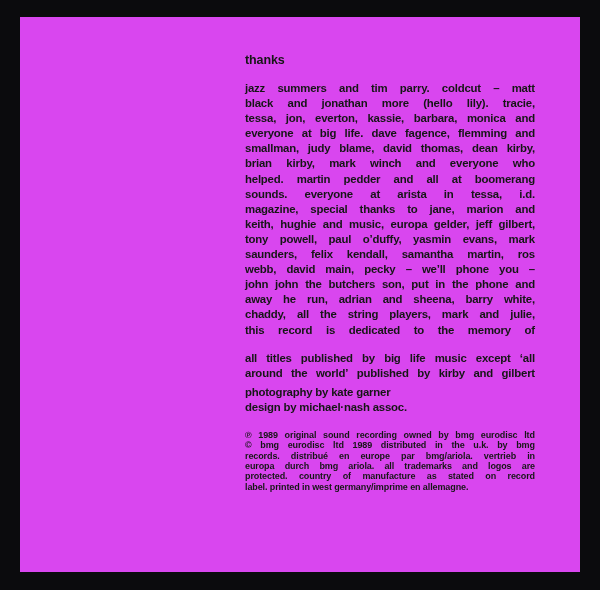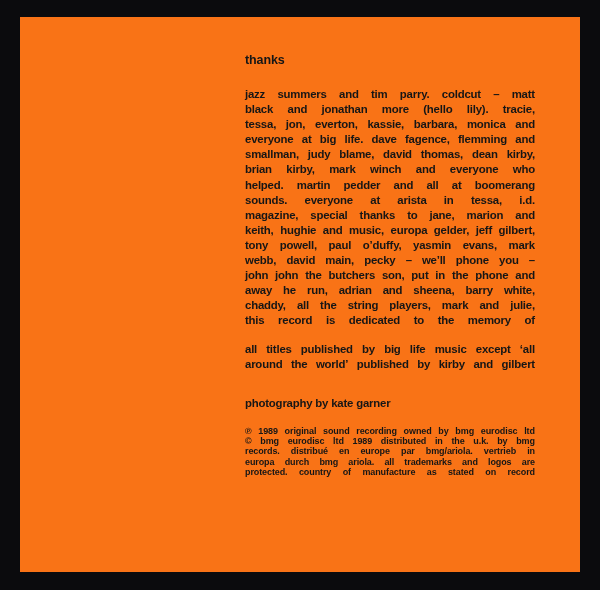--- a/index.html
+++ b/index.html
@@ -15,21 +15,21 @@
     width: 600px;
     height: 590px;
     background: #0b0b0d;
   }
   .paper {
     position: absolute;
     left: 20px;
     top: 17px;
     width: 560px;
     height: 555px;
-    background: #f97316;
+    background: #d946ef;
   }
   .content {
     position: absolute;
     left: 225px;
     top: 36px;
     width: 290px;
     color: #161616;
     font-weight: 700;
   }
   .heading {
@@ -51,23 +51,23 @@
   }
   .section.small .line {
     line-height: 10.35px;
     height: 10.35px;
   }
   .line.just {
     display: flex;
     justify-content: space-between;
   }
   .w { white-space: pre; }
-  .s-credits    { margin-top: 19px; }
+  .s-credits    { margin-top: 13px; }
   .s-publishing { margin-top: 13px; }
-  .s-photo      { margin-top: 24px;  }
+  .s-photo      { margin-top: 4px;  }
   .s-legal      { margin-top: 15px; }
 </style>
 </head>
 <body>
 
 <div class="frame">
   <div class="paper">
     <div class="content">
       <div class="heading">thanks</div>
       <div class="section main s-credits">
@@ -167,20 +167,28 @@
           <div class="line just">
             <span class="w">tony</span>
             <span class="w">powell,</span>
             <span class="w">paul</span>
             <span class="w">o’duffy,</span>
             <span class="w">yasmin</span>
             <span class="w">evans,</span>
             <span class="w">mark</span>
           </div>
           <div class="line just">
+            <span class="w">saunders,</span>
+            <span class="w">felix</span>
+            <span class="w">kendall,</span>
+            <span class="w">samantha</span>
+            <span class="w">martin,</span>
+            <span class="w">ros</span>
+          </div>
+          <div class="line just">
             <span class="w">webb,</span>
             <span class="w">david</span>
             <span class="w">main,</span>
             <span class="w">pecky</span>
             <span class="w">–</span>
             <span class="w">we’ll</span>
             <span class="w">phone</span>
             <span class="w">you</span>
             <span class="w">–</span>
           </div>
@@ -245,20 +253,21 @@
             <span class="w">world’</span>
             <span class="w">published</span>
             <span class="w">by</span>
             <span class="w">kirby</span>
             <span class="w">and</span>
             <span class="w">gilbert</span>
           </div>
         </div>
       <div class="section main s-photo">
           <div class="line">photography by kate garner</div>
+          <div class="line">design by michael·nash assoc.</div>
         </div>
       <div class="section small s-legal">
           <div class="line just">
             <span class="w">℗</span>
             <span class="w">1989</span>
             <span class="w">original</span>
             <span class="w">sound</span>
             <span class="w">recording</span>
             <span class="w">owned</span>
             <span class="w">by</span>
@@ -303,16 +312,17 @@
           <div class="line just">
             <span class="w">protected.</span>
             <span class="w">country</span>
             <span class="w">of</span>
             <span class="w">manufacture</span>
             <span class="w">as</span>
             <span class="w">stated</span>
             <span class="w">on</span>
             <span class="w">record</span>
           </div>
+          <div class="line">label. printed in west germany/imprime en allemagne.</div>
         </div>
     </div>
   </div>
 </div>
 
 </body></html>

